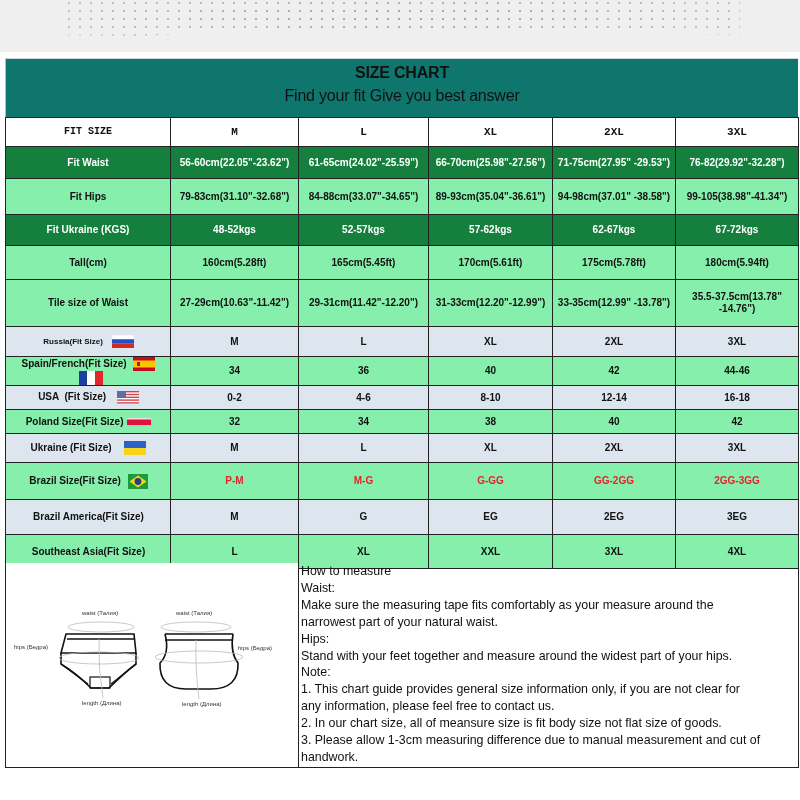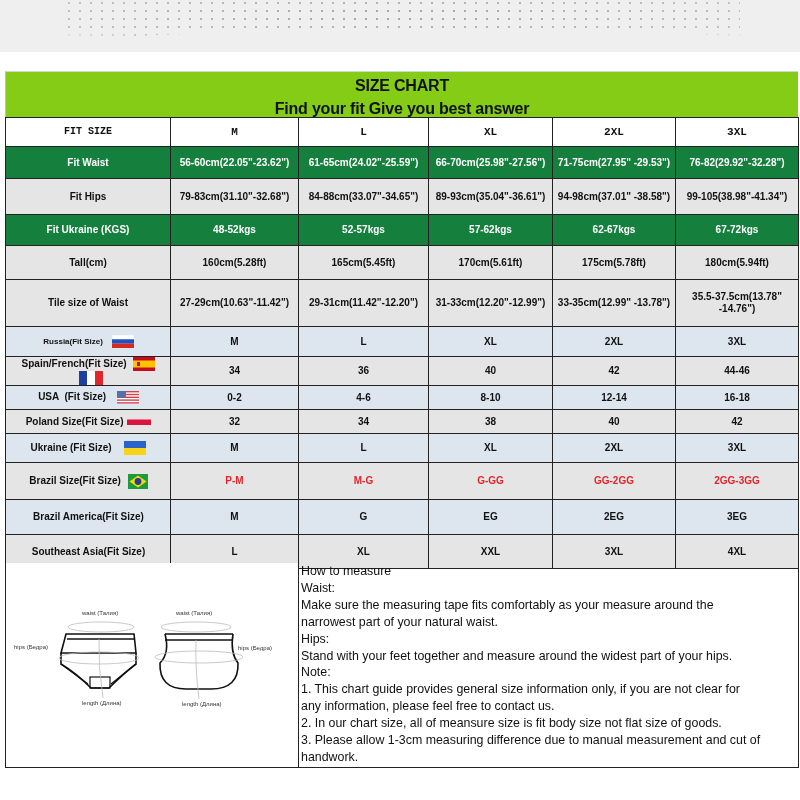--- a/index.html
+++ b/index.html
@@ -1,31 +1,31 @@
 <!DOCTYPE html>
 <html><head>
 <meta charset="utf-8">
 <style>
   html, body { margin:0; padding:0; }
   body { width:800px; height:800px; background:#ffffff; position:relative; overflow:hidden;
          font-family:"DejaVu Sans", sans-serif; color:#111; }
   .banner { position:absolute; left:0; top:0; width:800px; height:52px; background:#efefef; overflow:hidden; }
   .banner svg { position:absolute; left:0; top:0; }
-  .title-box { position:absolute; left:5px; top:71px; width:792px; height:64px; background:#84cc16;
+  .title-box { position:absolute; left:5px; top:58px; width:792px; height:64px; background:#0f766e;
                border-left:1px solid #bfbfbf; border-top:1px solid #cfd6de; text-align:center; }
   .title-1 { font-family:"Liberation Sans", sans-serif; font-weight:bold; font-size:16px; margin-top:5px; letter-spacing:-0.2px; }
-  .title-2 { font-family:"Liberation Sans", sans-serif; font-weight:bold; font-size:16px; margin-top:5px; letter-spacing:-0.2px; }
+  .title-2 { font-family:"Liberation Sans", sans-serif; font-weight:normal; font-size:16px; margin-top:5px; letter-spacing:-0.2px; }
   table.chart { position:absolute; left:5px; top:117px; width:793px; border-collapse:collapse; table-layout:fixed; }
   table.chart td { border:1px solid #222; text-align:center; vertical-align:middle; padding:0 2px;
                    font-family:"Liberation Sans", sans-serif; font-weight:bold; font-size:10px; line-height:12px;
                    overflow:hidden; white-space:normal; }
   tr.hdr td { font-size:11px; background:#fff;font-family:Liberation Mono, monospace; }
   tr.hdr td.c0 { font-size:10px; }
   tr.blue td { background:#15803d; color:#fff; }
-  tr.white td { background:#e5e5e5; color:#111; }
+  tr.white td { background:#86efac; color:#111; }
   tr.grey td { background:#dde6ef; color:#111; }
   td.label-left { text-align:center; padding-left:3px !important; }
   td.red { color:#e2252b !important; }
   .flag { display:inline-block; vertical-align:middle; margin-left:6px; }
   .flag svg { display:block; }
   .bottom { position:absolute; left:5px; top:563px; width:792px; height:204px; border:1px solid #222; border-top:none; }
   .diagram { position:absolute; left:0; top:0; width:292px; height:204px; border-right:1px solid #222; background:#fff; }
   .notes { position:absolute; left:295px; top:0; width:497px; height:204px; font-family:"Liberation Sans", sans-serif;
            font-size:12.4px; line-height:16.9px; color:#111; }
   .notes div { white-space:nowrap; }

